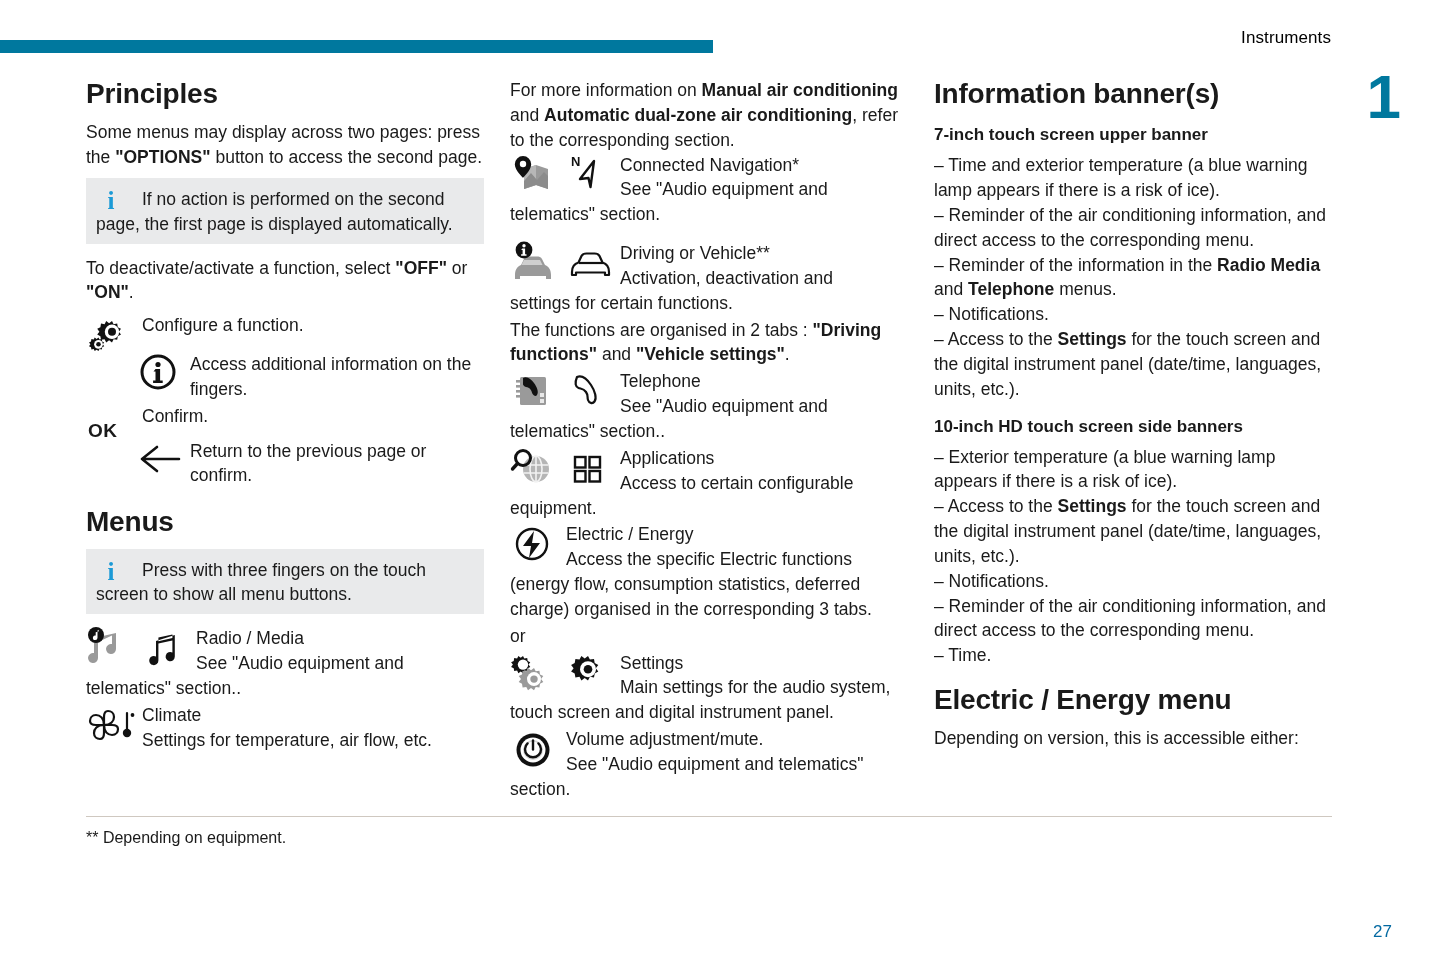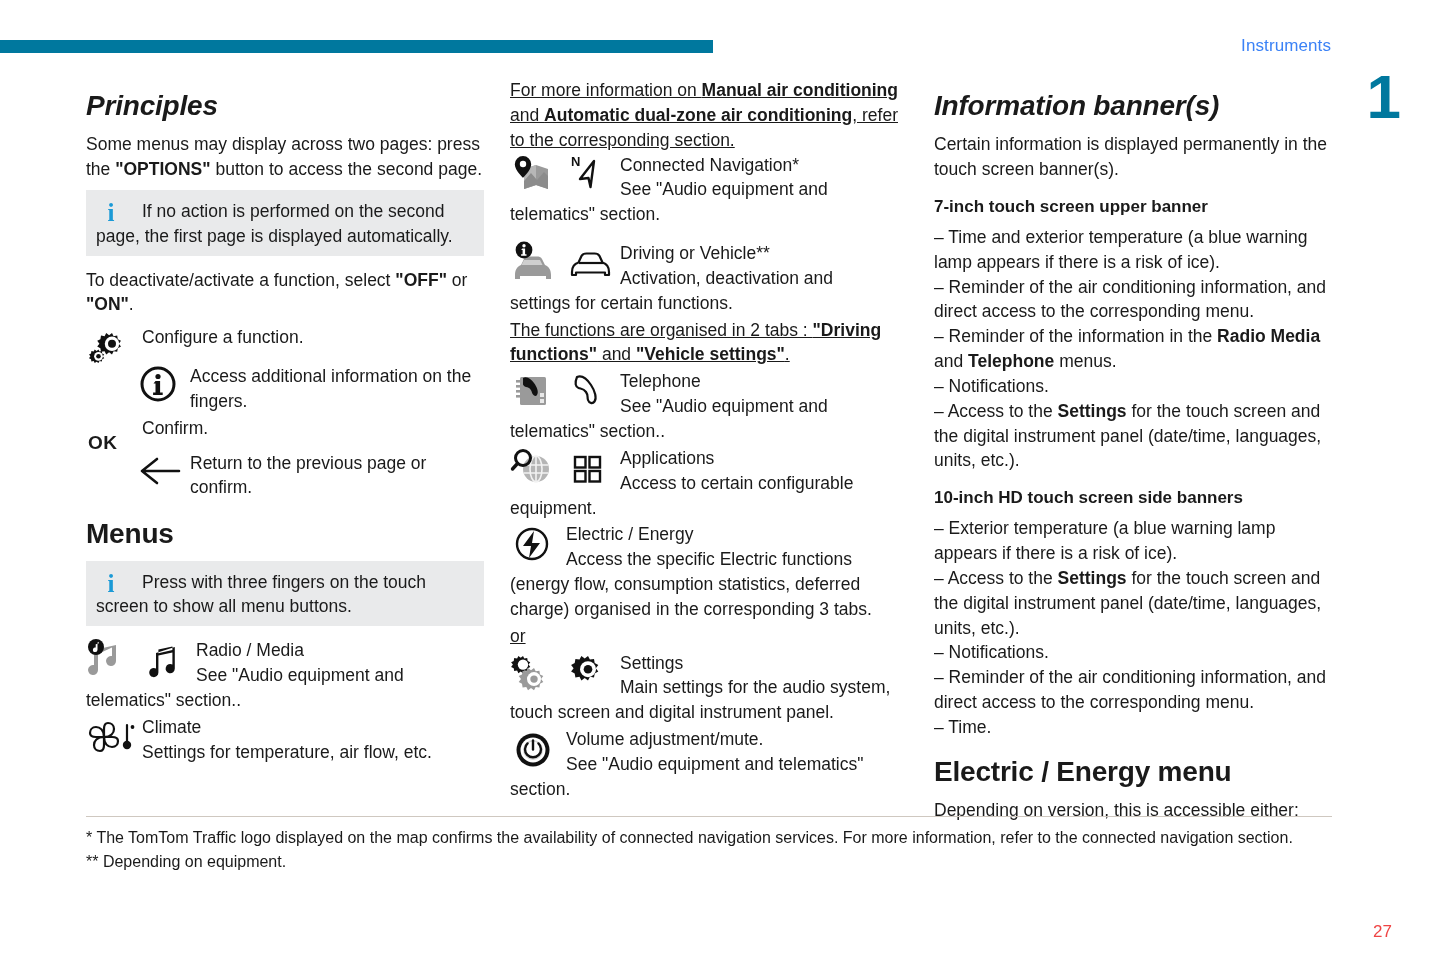--- a/index.html
+++ b/index.html
@@ -21,41 +21,41 @@
     position: absolute;
     left: 0;
     top: 40px;
     width: 713px;
     height: 13px;
     background: #00789e;
   }
   .header-section {
     position: absolute;
     right: 114px;
-    top: 36px;
+    top: 28px;
     font-size: 17px;
-    color: #3b82f6;
+    color: #000000;
     letter-spacing: .1px;
   }
   .chapter-tab {
     position: absolute;
     right: 45px;
     top: 66px;
     font-size: 62px;
     font-weight: bold;
     color: #00789e;
     line-height: 1;
     letter-spacing: -1px;
   }
   .page-number {
     position: absolute;
     right: 53px;
     bottom: 22px;
     font-size: 17px;
-    color: #ef4444;
+    color: #0369a1;
   }
 
   
   .columns {
     position: absolute;
     left: 86px;
     top: 78px;
     width: 1246px;
     display: flex;
     gap: 0;
@@ -66,33 +66,33 @@
   }
   .col:last-child { margin-right: 0; }
 
   h1.section-title {
     font-size: 28px;
     font-weight: bold;
     margin: 0 0 10px 0;
     line-height: 1.15;
     letter-spacing: -.2px;
   }
-  h1.section-title.tight { margin-top: 12px; font-style: italic; }
+  h1.section-title.tight { margin-top: 0; }
   h3.sub-head {
     font-size: 17px;
     font-weight: bold;
     margin: 14px 0 6px 0;
     line-height: 1.35;
   }
   p.body {
     font-size: 17.5px;
     line-height: 1.42;
     margin: 0 0 8px 0;
   }
-  p.body.nogap { margin-bottom: 0; text-decoration: underline; }
+  p.body.nogap { margin-bottom: 0; }
   .b { font-weight: bold; }
 
   
   .info-box {
     background: #e9eaeb;
     padding: 9px 10px 7px 10px;
     margin: 6px 0 12px 0;
     position: relative;
     font-size: 17.5px;
     line-height: 1.42;
@@ -439,21 +439,20 @@
         </svg>
       </span>
       <span class="etext">Volume adjustment/mute.</span>
       <span class="etext">See "Audio equipment and telematics"</span>
       <span class="eflow">section.</span>
     </div>
   </div>
 
   <div class="col">
     <h1 class="section-title tight">Information banner(s)</h1>
-    <p class="body">Certain information is displayed permanently in the touch screen banner(s).</p>
 
     <h3 class="sub-head">7-inch touch screen upper banner</h3>
     <div class="dash-list">
       <p class="dash-item">–  Time and exterior temperature (a blue warning lamp appears if there is a risk of ice).</p>
       <p class="dash-item">–  Reminder of the air conditioning information, and direct access to the corresponding menu.</p>
       <p class="dash-item"><span>–  Reminder of the information in the </span><span class="b">Radio Media</span><span> and </span><span class="b">Telephone</span><span> menus.</span></p>
       <p class="dash-item">–  Notifications.</p>
       <p class="dash-item"><span>–  Access to the </span><span class="b">Settings</span><span> for the touch screen and the digital instrument panel (date/time, languages, units, etc.).</span></p>
     </div>
 
@@ -466,15 +465,14 @@
       <p class="dash-item">–  Time.</p>
     </div>
 
     <h1 class="section-title" style="margin-top:16px">Electric / Energy menu</h1>
     <p class="body">Depending on version, this is accessible either:</p>
   </div>
 </div>
 
 <div class="footnote-rule"></div>
 <div class="footnotes">
-  <div>* The TomTom Traffic logo displayed on the map confirms the availability of connected navigation services. For more information, refer to the connected navigation section.</div>
   <div>** Depending on equipment.</div>
 </div>
 
 </body></html>

